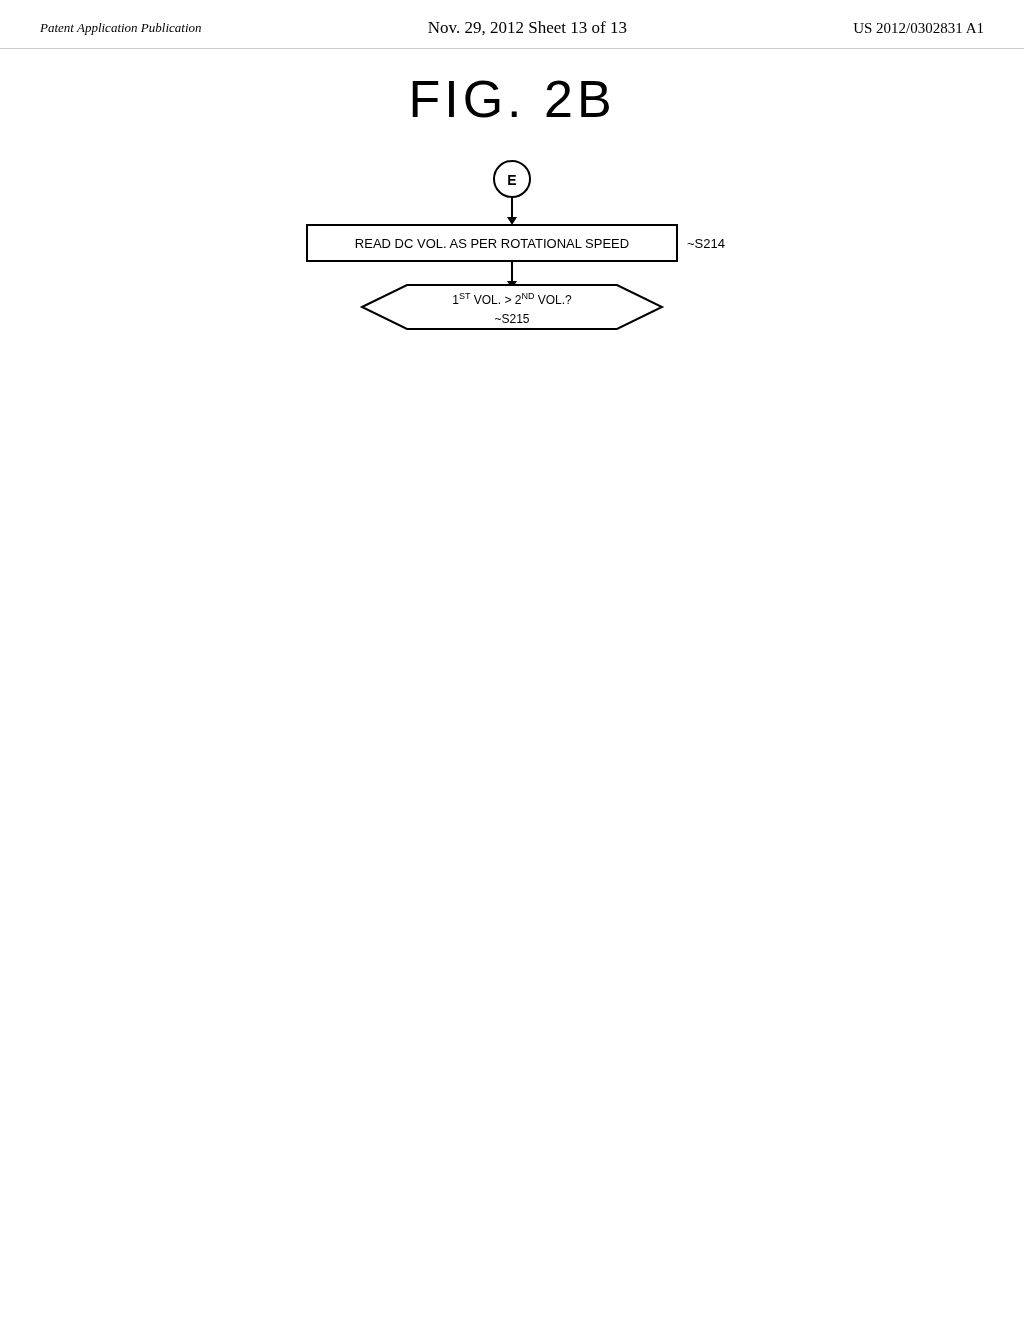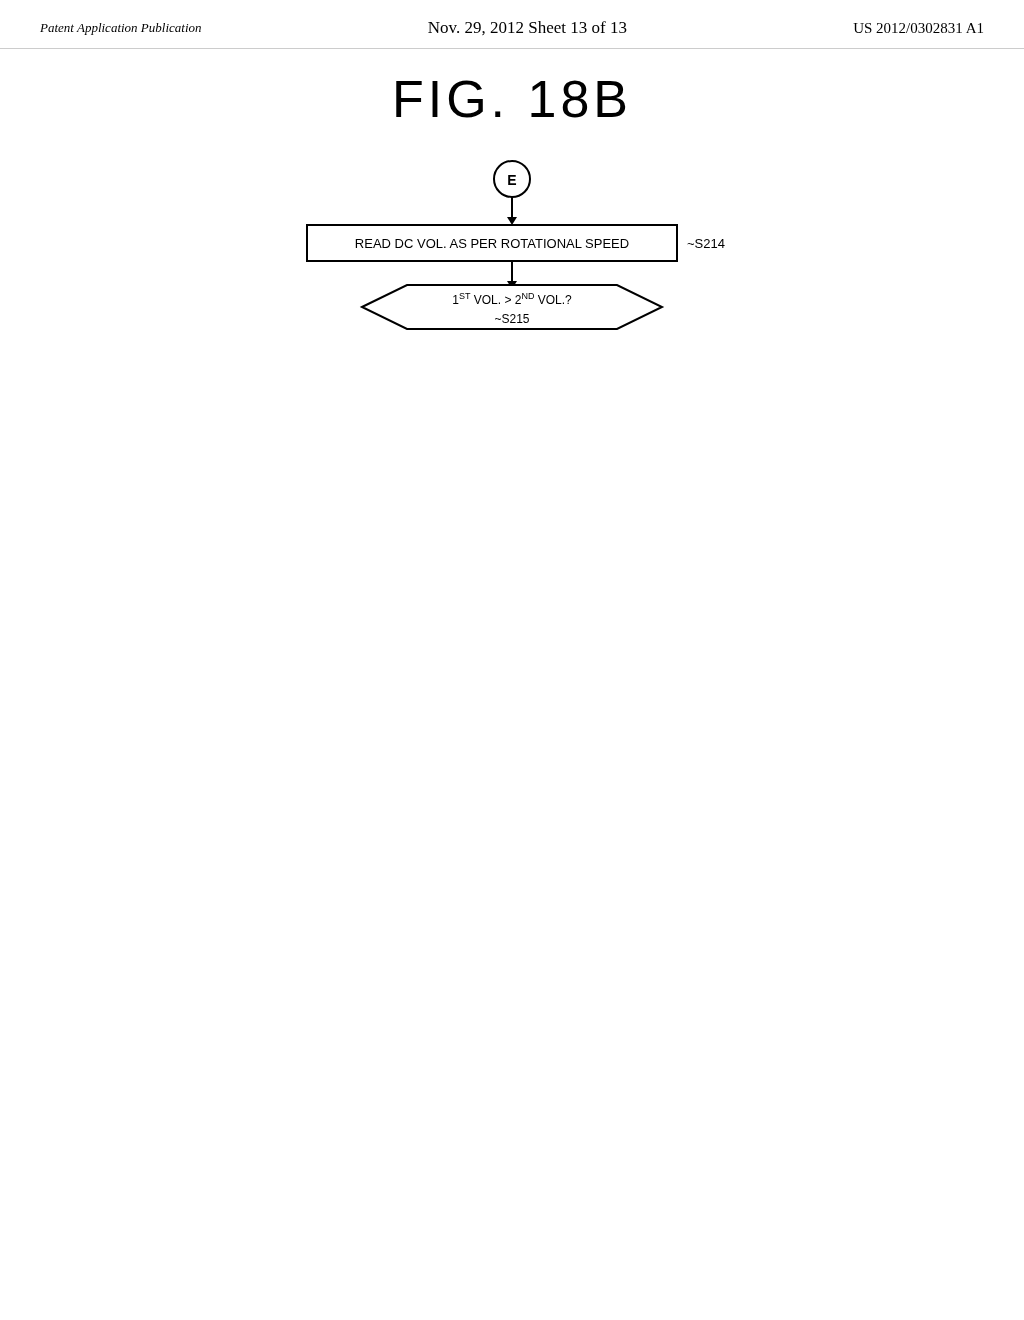--- a/index.html
+++ b/index.html
@@ -44,21 +44,21 @@
 </head>
 <body>
 
 <div class="page-header">
   <div class="header-left">Patent Application Publication</div>
   <div class="header-center">Nov. 29, 2012   Sheet 13 of 13</div>
   <div class="header-right">US 2012/0302831 A1</div>
 </div>
 
 <div class="diagram-container">
-  <div class="fig-title">FIG. 18B</div>
+  <div class="fig-title">FIG. 2B</div>
 
   <svg width="720" height="1200" viewBox="0 0 720 1200" xmlns="http://www.w3.org/2000/svg" style="font-family: Arial, sans-serif; overflow: visible;">
 
     <circle cx="360" cy="30" r="18" fill="white" stroke="black" stroke-width="2"></circle>
     <text x="360" y="36" text-anchor="middle" font-size="14" font-weight="bold">E</text>
 
     <line x1="360" y1="48" x2="360" y2="72" stroke="black" stroke-width="2"></line>
     <polygon points="355,68 365,68 360,76" fill="black"></polygon>
 
     <rect x="155" y="76" width="370" height="36" fill="white" stroke="black" stroke-width="2"></rect>

